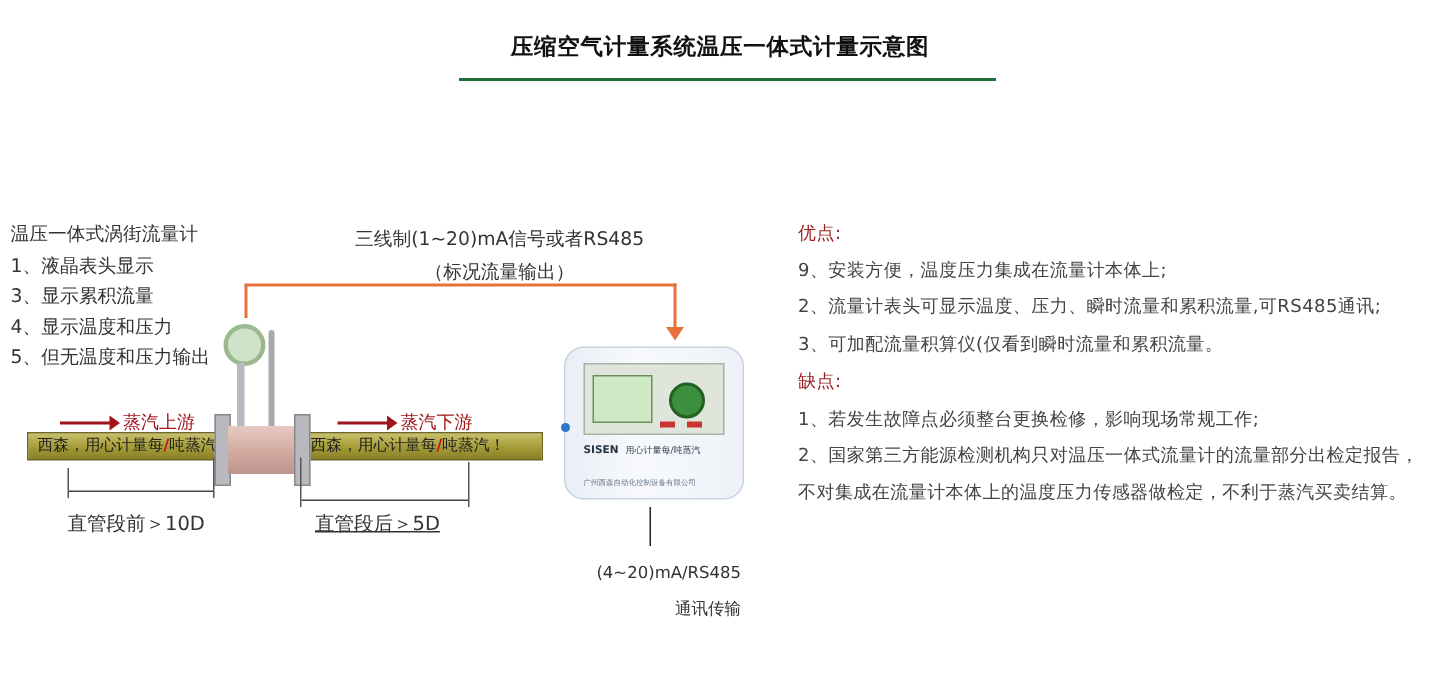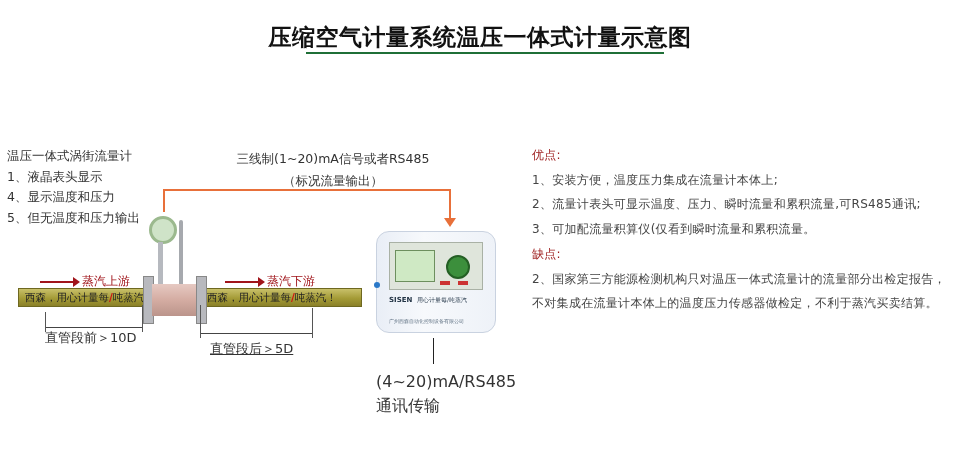--- a/index.html
+++ b/index.html
@@ -1,50 +1,51 @@
 <!DOCTYPE html>
 <html><head>
 <meta charset="utf-8">
 <style>
   html, body { margin:0; padding:0; background:#fff; }
   body { width:960px; height:450px; position:relative; overflow:hidden;
          font-family:"DejaVu Sans","Liberation Sans",sans-serif; color:#333; }
   .abs { position:absolute; }
-  .title { left:0; width:960px; top:22px; text-align:center; font-size:23px; font-weight:bold; color:#111; letter-spacing:0.5px; }
+  .title { left:0; width:960px; top:22px; text-align:center; font-size:15px; font-weight:bold; color:#111; letter-spacing:0.5px; }
   .title-rule { left:306px; top:52px; width:358px; height:2px; background:#1f6f37; }
   .feat { left:7px; top:146px; font-size:12.5px; line-height:20.5px; color:#333; }
   .feat div { white-space:nowrap; }
   .sig-label { left:198px; top:148px; width:270px; text-align:center; font-size:12.5px; line-height:22px; color:#333; }
   .pipe { height:17px; top:288px; background:linear-gradient(#c8c06a,#a49b36 55%,#8a8028); border:1px solid #6e6820; }
   .pipe-text { font-size:10.5px; color:#222; line-height:17px; padding-left:6px; white-space:nowrap; }
   .pipe-text .slash { color:#d01010; font-weight:bold; }
   .flow { font-size:12px; color:#a0141a; font-weight:normal; white-space:nowrap; }
   .flow .arrow { display:inline-block; width:34px; height:2px; background:#a0141a; vertical-align:middle; position:relative; margin-right:8px; }
   .flow .arrow::after { content:""; position:absolute; right:-6px; top:-4px; border-left:7px solid #a0141a; border-top:5px solid transparent; border-bottom:5px solid transparent; }
   .dim-line { height:1px; background:#444; }
   .dim-tick { width:1px; background:#555; }
   .dim-label { font-size:13px; color:#333; white-space:nowrap; }
   .orange { background:#e8703a; }
   .cabinet { left:376px; top:231px; width:118px; height:100px; background:linear-gradient(90deg,#e9eef6,#f7f9fc 40%,#eef2f8); border:1px solid #c9d2e0; border-radius:13px; }
   .panel { left:12px; top:10px; width:92px; height:46px; background:#dfe5db; border:1px solid #a9b1a5; }
   .lcd { left:5px; top:7px; width:38px; height:30px; background:#cfe9c4; border:1px solid #6d8f5e; }
   .knob { left:56px; top:12px; width:20px; height:20px; border-radius:50%; background:#3c8f3c; border:2px solid #245f24; }
-  .comm { left:376px; top:370px; width:118px; text-align:left; font-size:16px; line-height:24px; color:#333; }
+  .comm { left:376px; top:370px; width:118px; text-align:right; font-size:11px; line-height:24px; color:#333; }
   .right { left:532px; top:143px; width:420px; font-size:12px; line-height:24.7px; color:#444; letter-spacing:0.3px; }
   .right .hd { color:#9c1b1b; }
 </style>
 </head>
 <body>
 
 <div class="abs title">压缩空气计量系统温压一体式计量示意图</div>
 <div class="abs title-rule"></div>
 
 <div class="abs feat">
   <div>温压一体式涡街流量计</div>
   <div>1、液晶表头显示</div>
+  <div>3、显示累积流量</div>
   <div>4、显示温度和压力</div>
   <div>5、但无温度和压力输出</div>
 </div>
 
 <div class="abs sig-label">
   <div>三线制(1~20)mA信号或者RS485</div>
   <div>（标况流量输出）</div>
 </div>
 
 <div class="abs orange" style="left:163px;top:190px;width:2px;height:22px;"></div>
@@ -67,21 +68,21 @@
   <div class="abs" style="left:9px;top:70px;width:44px;height:32px;background:linear-gradient(#e6c9c2,#d4aca2 50%,#bb948b);"></div>
   <div class="abs" style="left:53px;top:62px;width:9px;height:46px;background:#b8b9be;border:1px solid #888;"></div>
 </div>
 
 <div class="abs flow" style="left:40px;top:273px;"><span class="arrow"></span><span>蒸汽上游</span></div>
 <div class="abs flow" style="left:225px;top:273px;"><span class="arrow"></span><span>蒸汽下游</span></div>
 
 <div class="abs dim-tick" style="left:45px;top:312px;height:20px;"></div>
 <div class="abs dim-tick" style="left:142px;top:305px;height:27px;"></div>
 <div class="abs dim-line" style="left:46px;top:327px;width:96px;"></div>
-<div class="abs dim-label" style="left:45px;top:329px;">直管段前＞10D</div>
+<div class="abs dim-label" style="left:45px;top:340px;">直管段前＞10D</div>
 
 <div class="abs dim-tick" style="left:200px;top:305px;height:33px;"></div>
 <div class="abs dim-tick" style="left:312px;top:308px;height:30px;"></div>
 <div class="abs dim-line" style="left:201px;top:333px;width:111px;"></div>
 <div class="abs dim-label" style="left:210px;top:340px;text-decoration:underline;">直管段后＞5D</div>
 
 <div class="abs cabinet">
   <div class="abs panel">
     <div class="abs lcd"></div>
     <div class="abs knob"></div>
@@ -95,18 +96,19 @@
 </div>
 
 <div class="abs" style="left:433px;top:338px;width:1px;height:26px;background:#222;"></div>
 <div class="abs comm">
   <div>(4~20)mA/RS485</div>
   <div>通讯传输</div>
 </div>
 
 <div class="abs right">
   <div class="hd">优点:</div>
-  <div>1、安装方便，温度压力集成在流量计本体上;</div>
+  <div>9、安装方便，温度压力集成在流量计本体上;</div>
   <div>2、流量计表头可显示温度、压力、瞬时流量和累积流量,可RS485通讯;</div>
   <div>3、可加配流量积算仪(仅看到瞬时流量和累积流量。</div>
   <div class="hd">缺点:</div>
+  <div>1、若发生故障点必须整台更换检修，影响现场常规工作;</div>
   <div>2、国家第三方能源检测机构只对温压一体式流量计的流量部分出检定报告，不对集成在流量计本体上的温度压力传感器做检定，不利于蒸汽买卖结算。</div>
 </div>
 
 </body></html>

